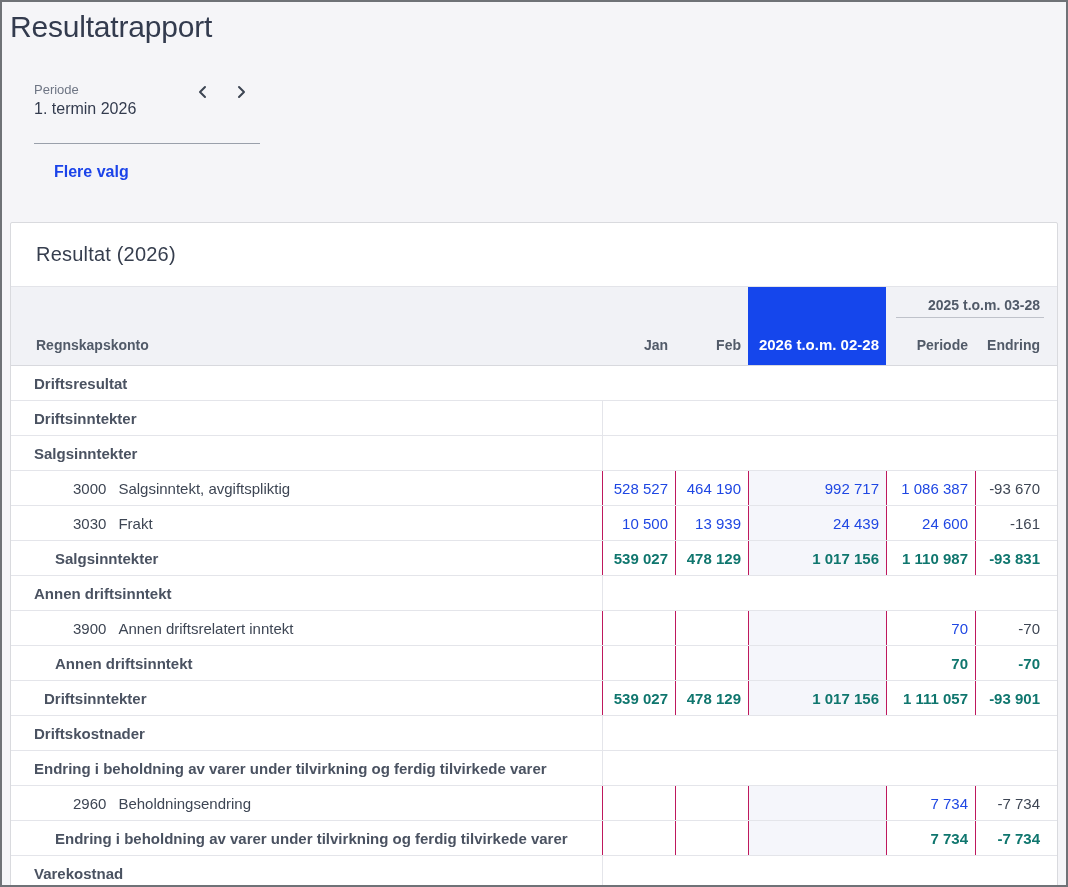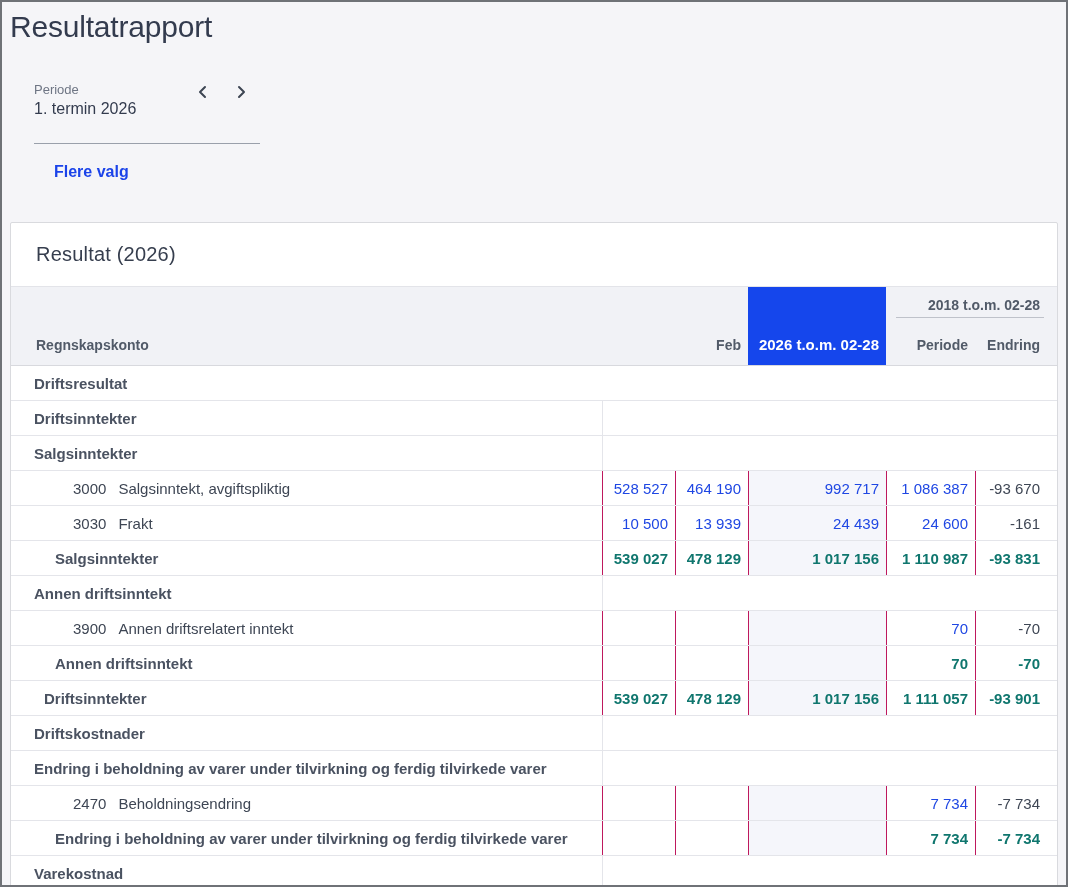--- a/index.html
+++ b/index.html
@@ -116,23 +116,24 @@
     </span>
   </button>
 
   <a class="more-link">Flere valg</a>
 
   <div class="card">
     <div class="card-heading">Resultat (2026)</div>
 
     <div class="t-head">
       <div class="h-account">Regnskapskonto</div>
+      <div class="h-jan">Jan</div>
       <div class="h-feb">Feb</div>
       <div class="h-ytd">2026 t.o.m. 02-28</div>
-      <div class="h-2025">2018 t.o.m. 02-28</div>
+      <div class="h-2025">2025 t.o.m. 03-28</div>
       <div class="h-periode">Periode</div>
       <div class="h-endring">Endring</div>
     </div>
 
     <div>
         <div class="t-row">
           <div class="cell c-name c-span pad-section lbl-bold">
             <span class="">Driftsresultat</span>
           </div>
         </div>
@@ -272,21 +273,21 @@
           <div class="cell c-rest"></div>
         </div>
         <div class="t-row">
           <div class="cell c-name pad-group lbl-bold">
             <span class="">Endring i beholdning av varer under tilvirkning og ferdig tilvirkede varer</span>
           </div>
           <div class="cell c-rest"></div>
         </div>
         <div class="t-row">
           <div class="cell c-name">
-            <span class="acct-code">2470</span>
+            <span class="acct-code">2960</span>
             <span class="acct-label">Beholdningsendring</span>
           </div>
           <div class="cell c-val"></div>
           <div class="cell c-val"></div>
           <div class="cell c-val tint"></div>
           <div class="cell c-val">
             <span class="num-link">7 734</span>
           </div>
           <div class="cell c-val c-end">
             <span class="num-plain">-7 734</span>

